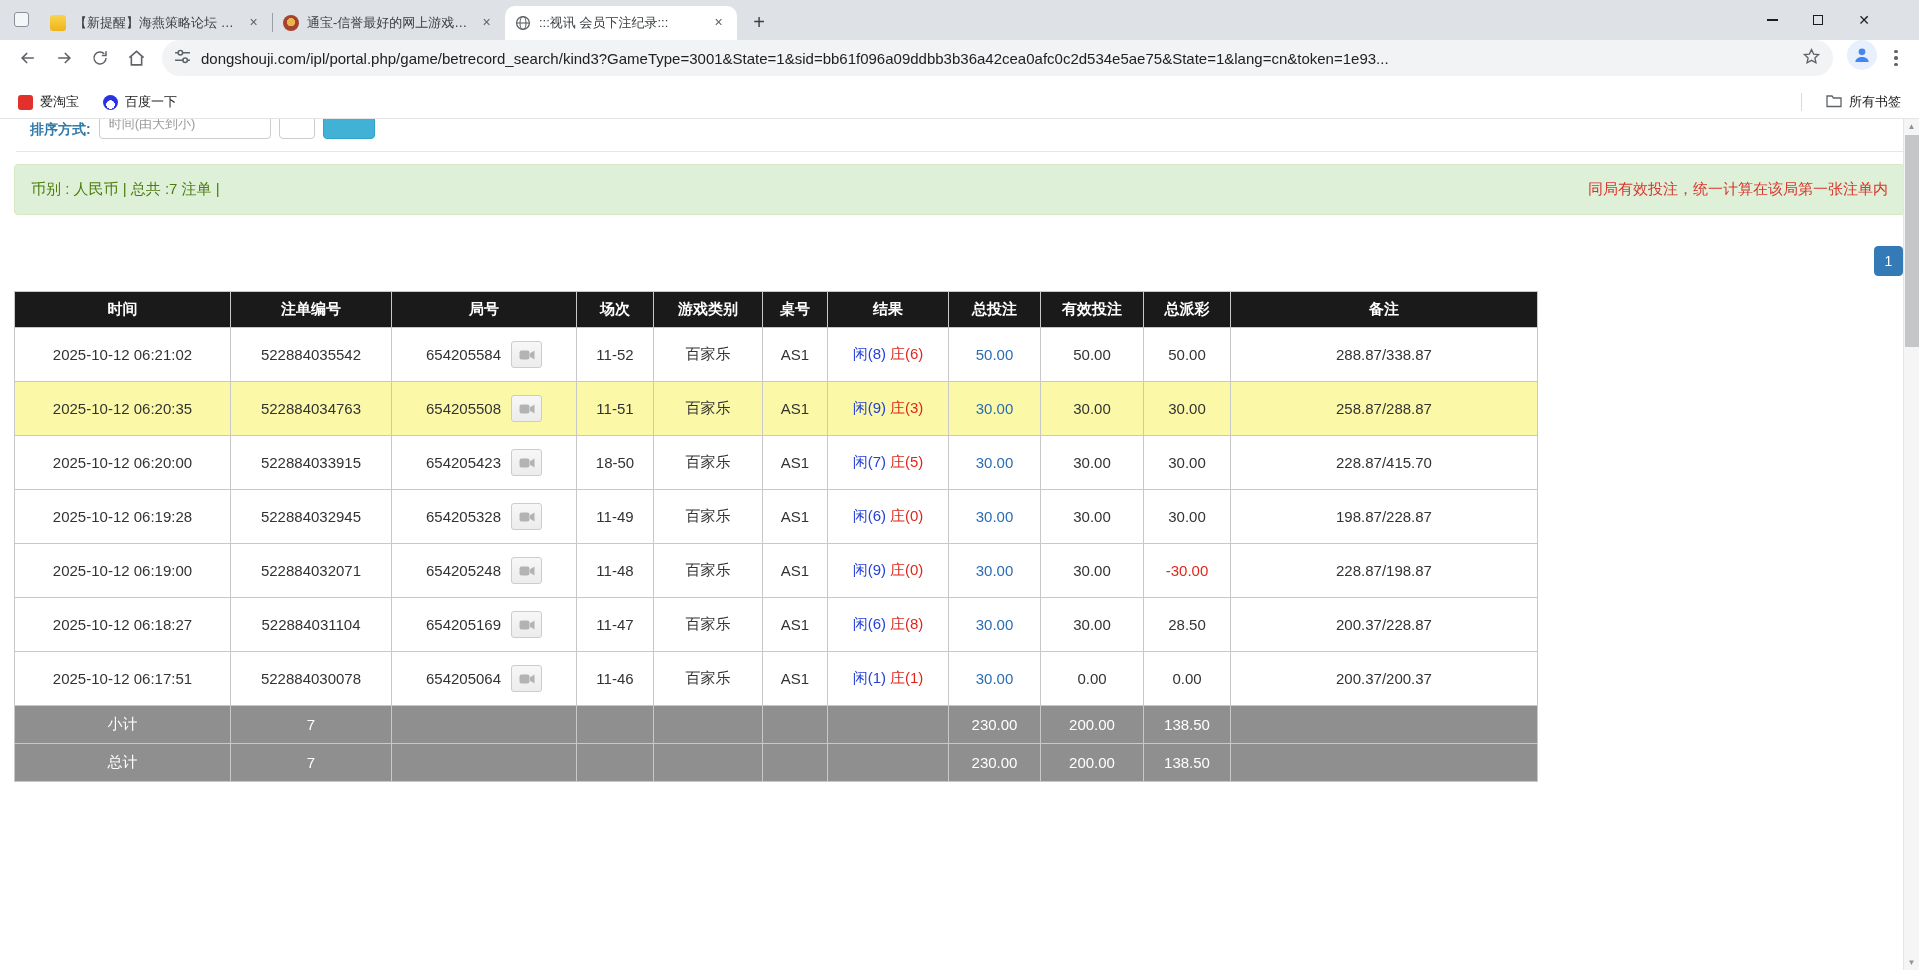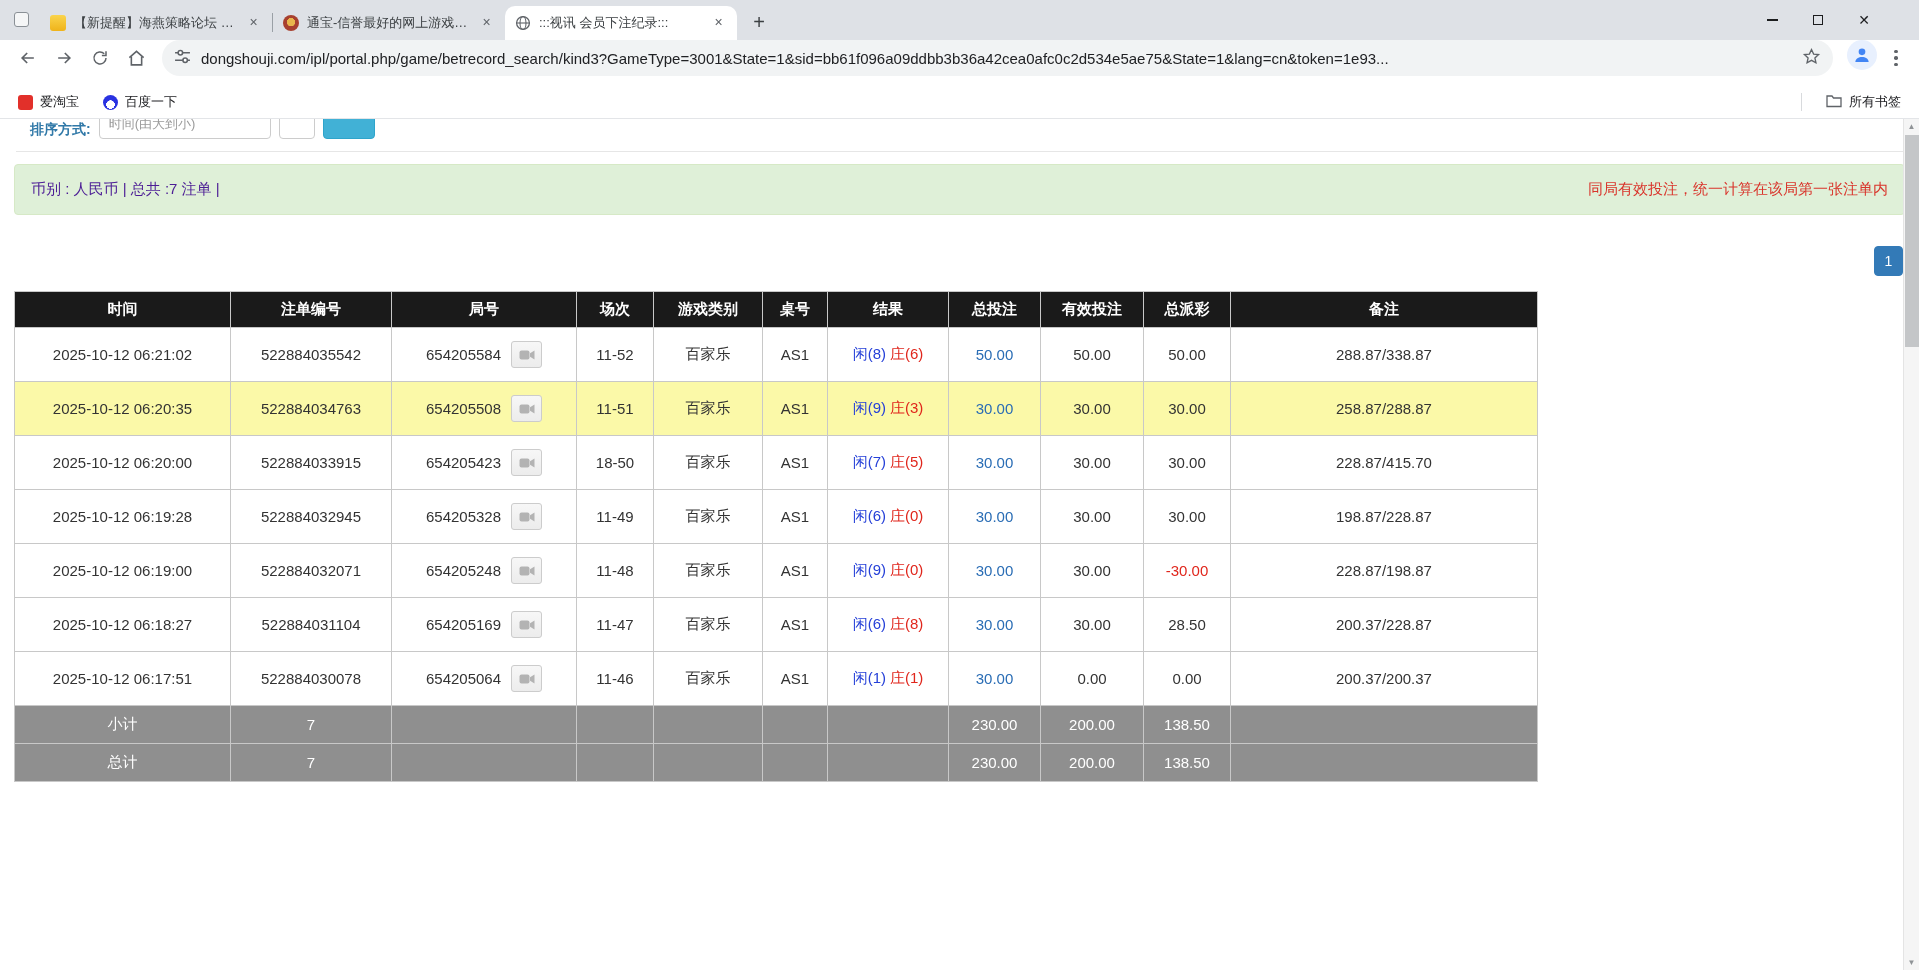--- a/index.html
+++ b/index.html
@@ -47,21 +47,21 @@
   .page{position:relative;height:851px;background:#fff;overflow:hidden}
   .filter-strip{height:20px;overflow:hidden}
   .filter-inner{display:flex;align-items:flex-end;gap:8px;height:34px;margin-top:-14px;padding-left:30px}
   .filter-label{color:#3179a8;font-weight:bold;font-size:14px}
   .filter-input{width:172px;height:30px;border:1px solid #ccc;border-radius:4px;padding:0 9px;font-size:13px;color:#9a9a9a;background:#fff;font-family:Liberation Sans, sans-serif}
   .filter-select{width:36px;height:30px;border:1px solid #ccc;border-radius:4px;background:#fff}
   .filter-btn{width:52px;height:30px;border-radius:4px;background:#41b1d6;border:1px solid #2ea4cb}
   .panel-line{margin:12px 16px 0;border-top:1px solid #e6e6e6}
 
   .summary{margin:12px 14px 0;background:#dff0d8;border:1px solid #d6e9c6;border-radius:4px;padding:15px 16px;display:flex;justify-content:space-between;align-items:center;font-size:15px}
-  .summary .left{color:#4c1d95}
+  .summary .left{color:#4d7c0f}
   .summary .right{color:#d9342b}
 
   .pagination-row{margin:31px 16px 0;display:flex;justify-content:flex-end}
   .page-btn{min-width:29px;height:30px;background:#337ab7;border:1px solid #337ab7;color:#fff;font-size:14px;display:flex;align-items:center;justify-content:center;border-radius:4px}
 
   .bet-table{margin:15px 14px 8px;border-collapse:collapse;table-layout:fixed;width:1523px;font-size:15px;color:#333}
   .bet-table th,.bet-table td{border:1px solid #c8c8c8;text-align:center;vertical-align:middle;overflow:hidden;white-space:nowrap}
   .bet-table th{background:#1a1a1a;color:#fff;height:36px;font-weight:bold}
   .bet-table td{height:54px;background:#fff}
   .bet-table tr.highlight td{background:#fbf9a8}

